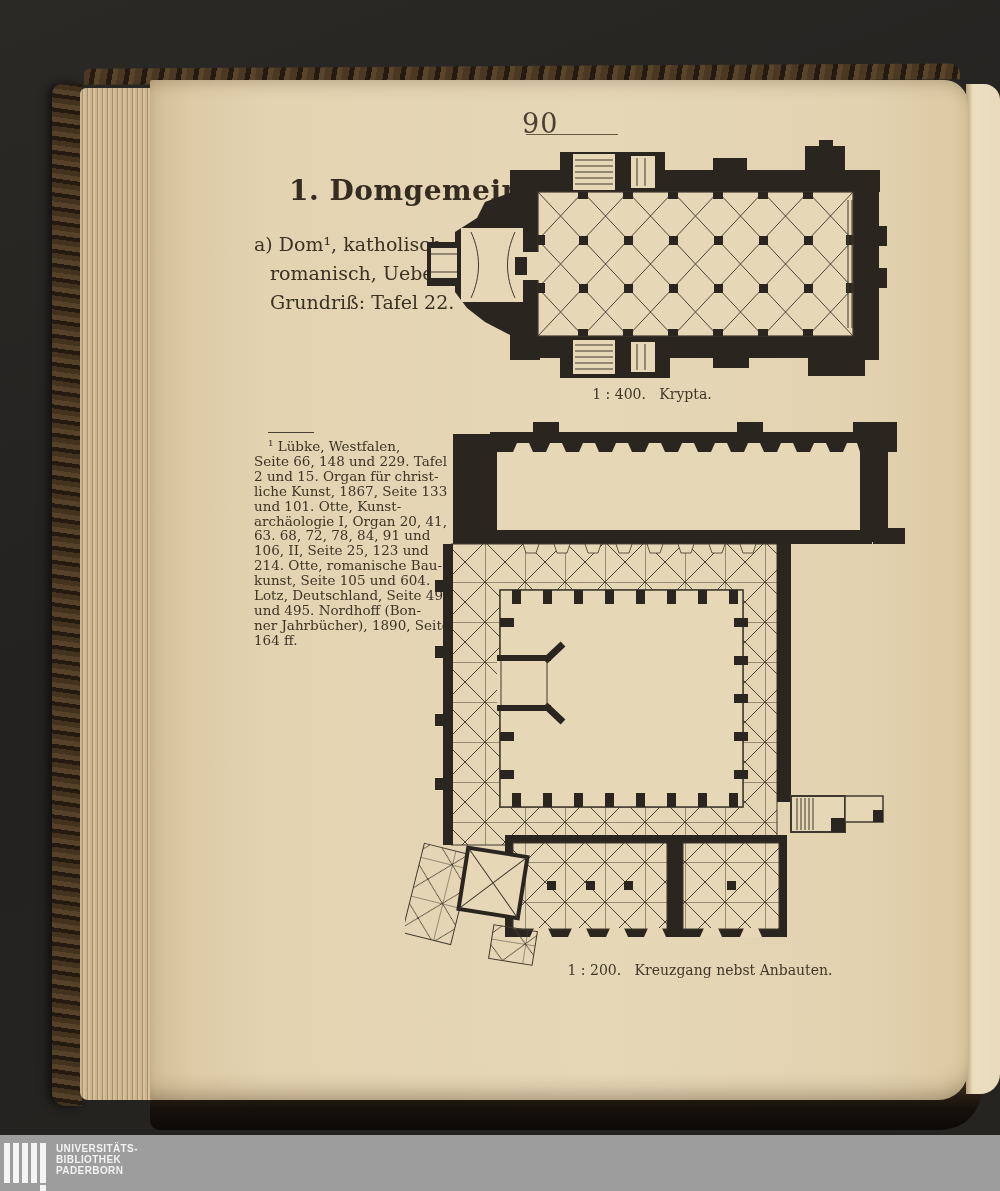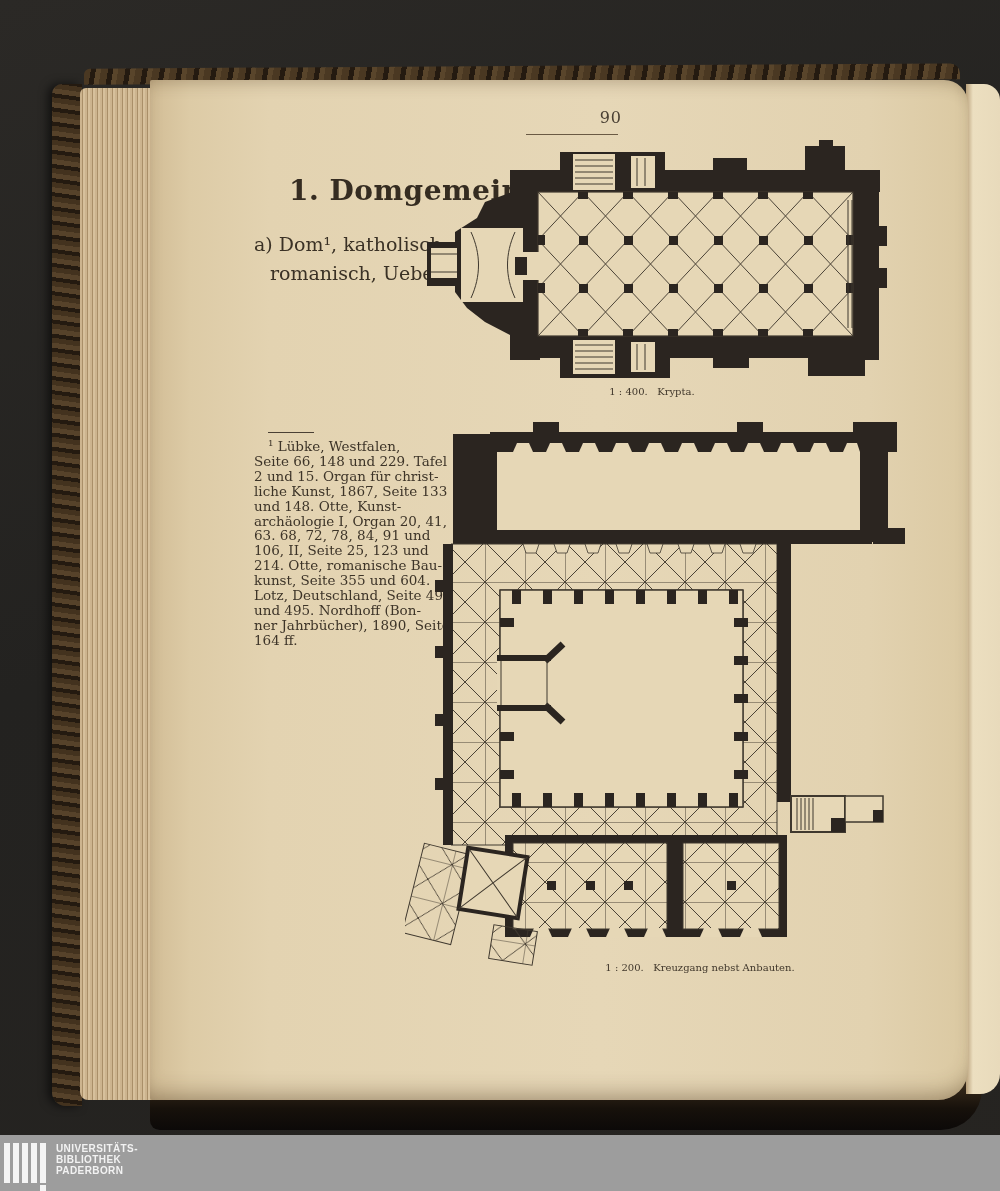--- a/index.html
+++ b/index.html
@@ -23,27 +23,27 @@
          border-radius:4px 10px 60px 14px;}
   .next-page{position:absolute;left:966px;top:84px;width:34px;height:1010px;
          background:linear-gradient(90deg,#b89f79 0,#ecdfc0 7px,#e8dabb 100%);
          border-radius:0 16px 20px 0;}
   .page{position:absolute;left:150px;top:80px;width:818px;height:1020px;
          background:linear-gradient(90deg,#d2bd96 0,#ddcba6 40px,#e3d3b1 120px,#e6d7b7 55%,#e2d2b0 88%,#dbc9a2 100%);
          border-radius:2px 24px 30px 2px;
          box-shadow:inset 0 -16px 22px -12px rgba(70,48,24,.45), inset 0 14px 16px -12px rgba(70,48,24,.3);}
   
   .page *{position:absolute;}
-  .pageno{left:372px;top:28px;width:100px;text-align:right;font-size:16px;color:#4a4034;letter-spacing:1px;}
+  .pageno{left:372px;top:28px;width:100px;text-align:left;font-size:27px;color:#4a4034;letter-spacing:1px;}
   .pageno-rule{left:376px;top:54px;width:92px;height:1px;background:#6a5a44;}
   .heading{left:106px;top:94px;font-size:28px;font-weight:bold;color:#352c21;letter-spacing:.5px;white-space:nowrap;margin-left:33px;}
   .intro{left:104px;top:150px;width:230px;font-size:19px;line-height:29px;color:#3a3125;}
   .intro div{position:static;white-space:nowrap;}
   .intro div.ind{margin-left:16px;}
-  .caption{font-size:10px;color:#40372b;white-space:pre;text-align:center;}
+  .caption{font-size:14px;color:#40372b;white-space:pre;text-align:center;}
   .cap-krypta{left:322px;top:306px;width:360px;}
   .cap-kreuzgang{left:300px;top:882px;width:500px;}
   .fn-rule{left:118px;top:352px;width:46px;height:1px;background:#4a4034;}
   .footnote{left:104px;top:359px;width:205px;font-size:13.5px;line-height:14.9px;color:#3d3428;}
   .footnote div{position:static;white-space:nowrap;}
   .footnote div:first-child{text-indent:14px;}
   .plan{position:absolute;}
   .plan-krypta{left:265px;top:60px;width:475px;height:245px;}
   .plan-kreuzgang{left:255px;top:342px;width:500px;height:545px;}
   .vault line,.vault path{stroke:#4a4236;stroke-width:1;}
@@ -70,20 +70,21 @@
 
   <div class="page">
     <div class="pageno">90</div>
     <div class="pageno-rule"></div>
 
     <div class="heading">1. Domgemeinde.</div>
 
     <div class="intro">
       <div>a) Dom¹, katholisch;</div>
       <div class="ind">romanisch, Uebergang</div>
+      <div class="ind">Grundriß: Tafel 22.</div>
     </div>
 
     <svg class="plan plan-krypta" viewBox="0 0 475 245">
       <defs>
         <pattern id="kv" x="123" y="52" width="45" height="48" patternUnits="userSpaceOnUse" class="vault">
           <line x1="0" y1="0" x2="45" y2="48"></line>
             <line x1="45" y1="0" x2="0" y2="48"></line>
         </pattern>
       </defs>
       <g fill="#2b2520">
@@ -158,26 +159,26 @@
       <path class="thin" d="M433,60 V188 M437,60 V188"></path>
     </svg>
     <div class="caption cap-krypta">1 : 400.   Krypta.</div>
 
     <div class="fn-rule"></div>
     <div class="footnote">
       <div>¹ Lübke, Westfalen,</div>
       <div>Seite 66, 148 und 229. Tafel</div>
       <div>2 und 15. Organ für christ-</div>
       <div>liche Kunst, 1867, Seite 133</div>
-      <div>und 148. Otte, Kunst-</div>
+      <div>und 101. Otte, Kunst-</div>
       <div>archäologie I, Organ 20, 41,</div>
       <div>63. 68, 72, 78, 84, 91 und</div>
       <div>106, II, Seite 25, 123 und</div>
       <div>214. Otte, romanische Bau-</div>
-      <div>kunst, Seite 355 und 604.</div>
+      <div>kunst, Seite 105 und 604.</div>
       <div>Lotz, Deutschland, Seite 494</div>
       <div>und 495. Nordhoff (Bon-</div>
       <div>ner Jahrbücher), 1890, Seite</div>
       <div>164 ff.</div>
     </div>
 
     <svg class="plan plan-kreuzgang" viewBox="0 0 500 545">
       <defs>
         <pattern id="xv" width="40" height="40" patternUnits="userSpaceOnUse" class="vault">
           <path d="M0,0 L40,40 M40,0 L0,40 M0,0 H40 M0,0 V40" fill="none"></path>

